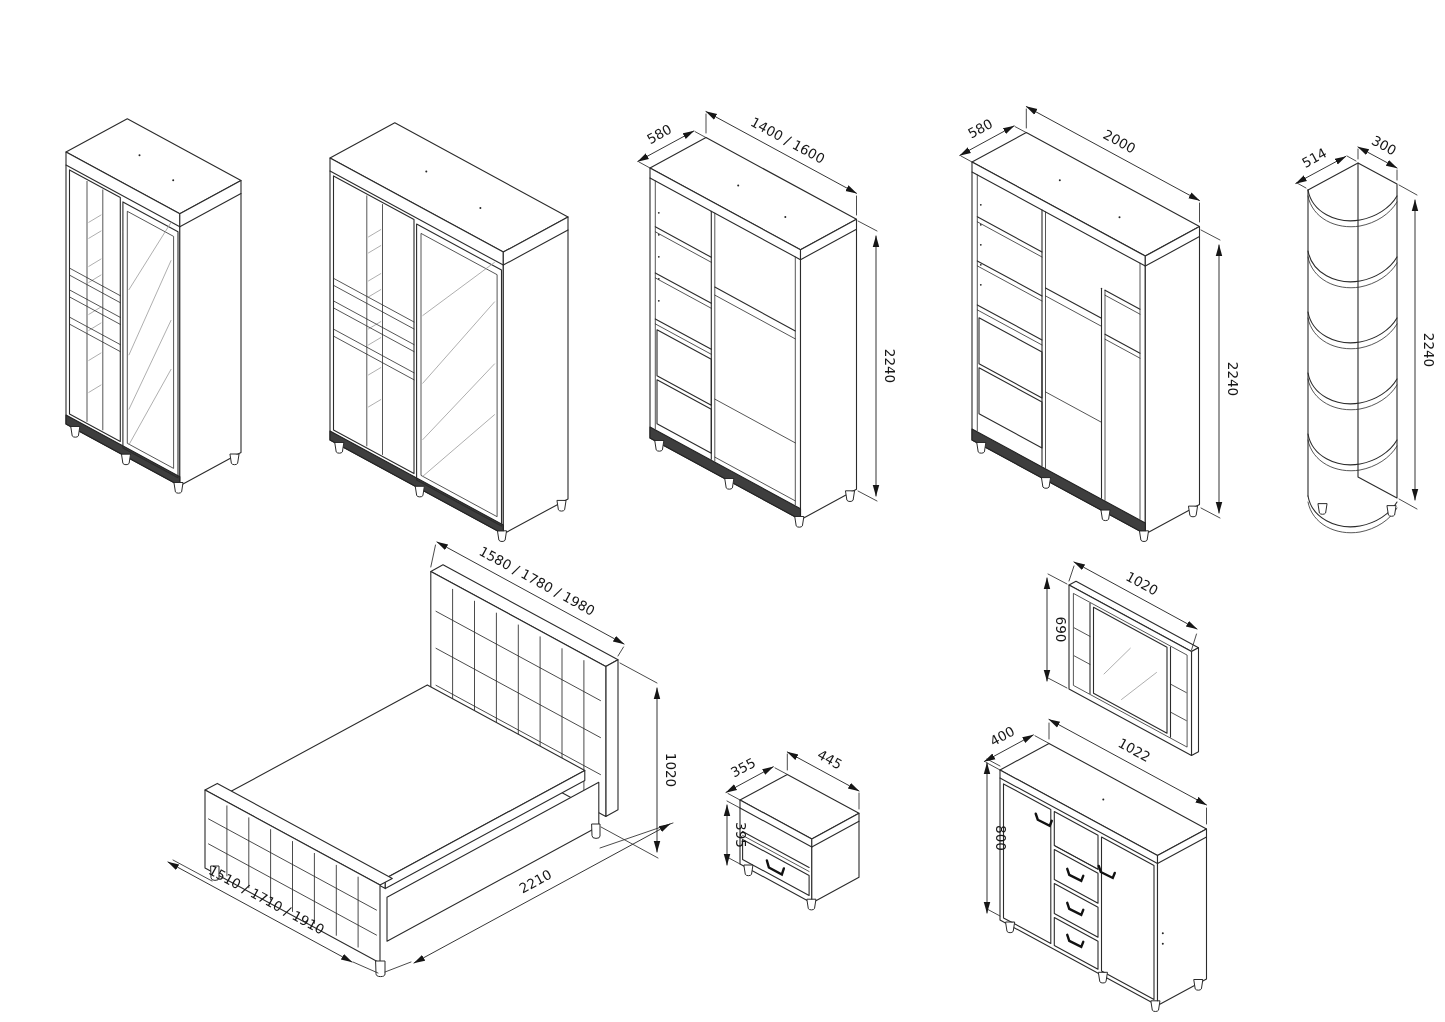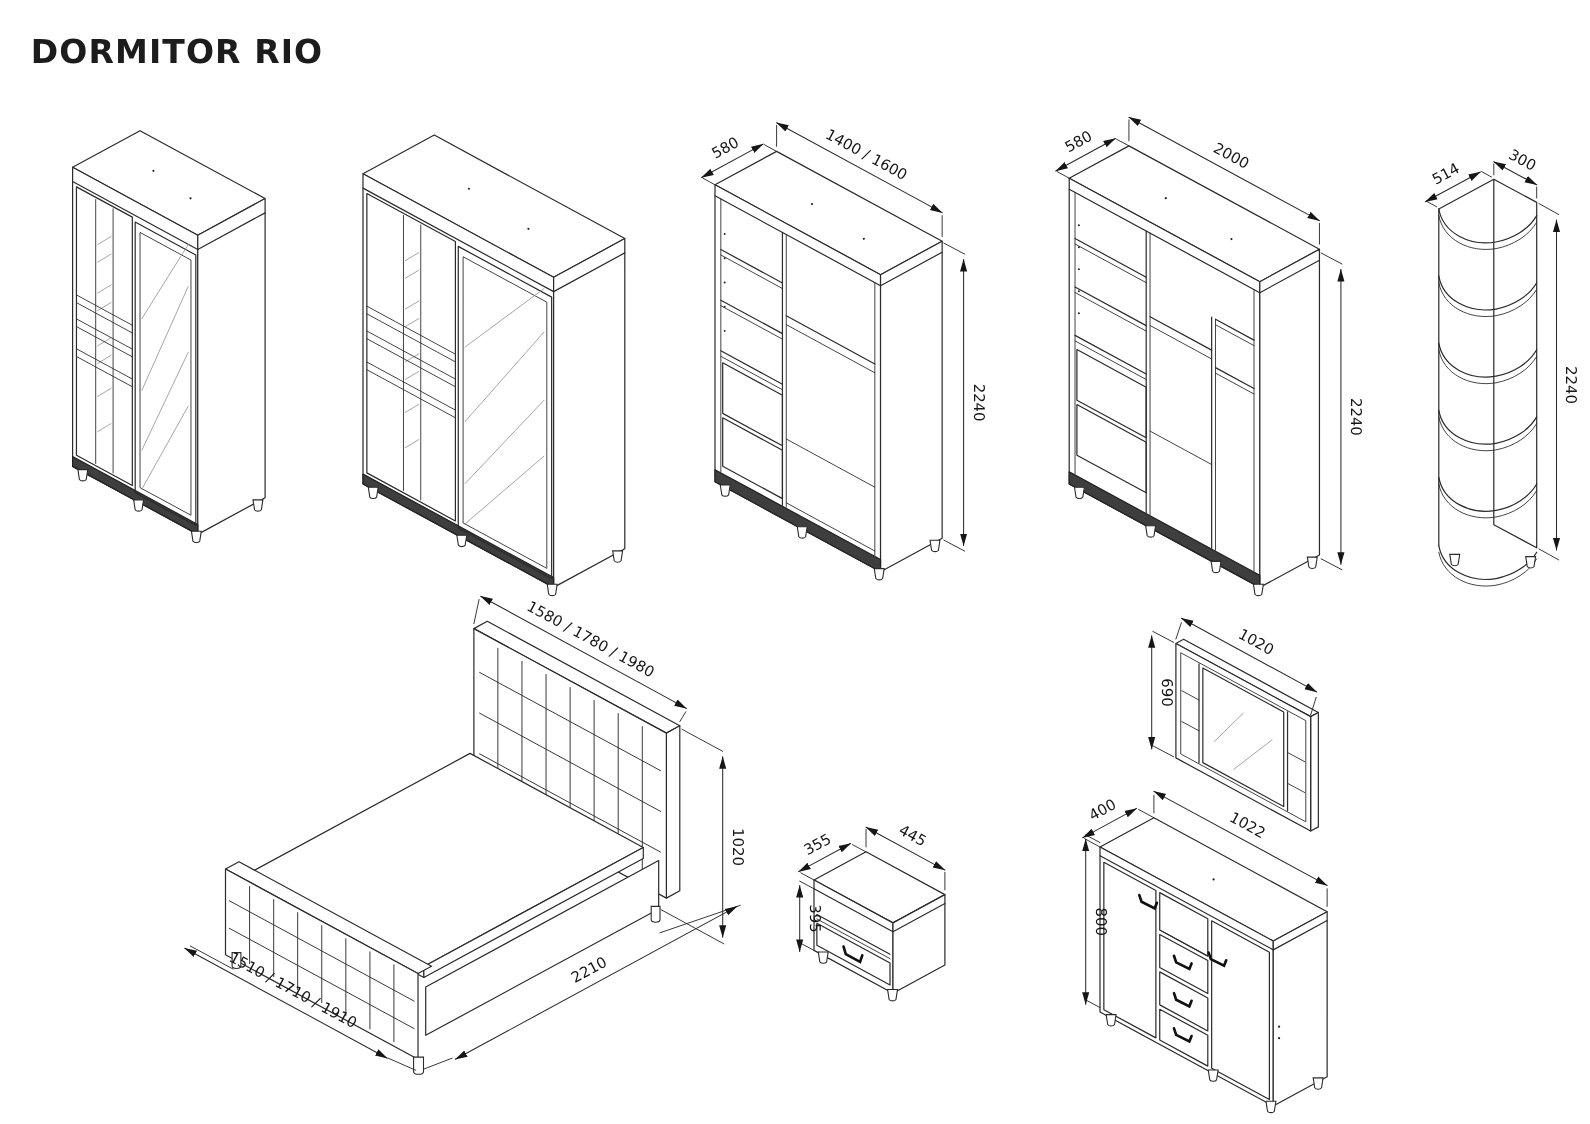--- a/index.html
+++ b/index.html
@@ -20,21 +20,20 @@
   .fig .dim{stroke-width:.95;}
   .fig .hd{stroke:#111;stroke-width:2.4;}
   .fig .foot{fill:#fff;stroke:#2b2b2b;stroke-width:1;}
   .fig circle.dot{fill:#242424;stroke:none;}
   .dimtext{font-family:"DejaVu Sans","Liberation Sans",sans-serif;font-size:13.5px;fill:#161616;}
 </style>
 </head>
 <body>
 
 <div id="page">
-  <div id="title">DORMITOR RIO</div>
   <svg id="cv" width="1445" height="1022" viewBox="0 0 1445 1022">
     <defs>
       <marker id="ah" markerWidth="13" markerHeight="9" refX="11.5" refY="4" orient="auto-start-reverse">
         <path d="M0,0.6 L12,4 L0,7.4 Z" fill="#161616" stroke="none"></path>
       </marker>
     </defs>
   <g class="fig">
         <polygon points="66.0,152.0 179.8,213.8 241.0,180.5 127.3,118.8" class=""></polygon>
         <polygon points="66.0,152.0 179.8,213.8 179.8,485.8 66.0,424.0" class=""></polygon>
         <polygon points="179.8,213.8 241.0,180.5 241.0,452.5 179.8,485.8" class=""></polygon>

